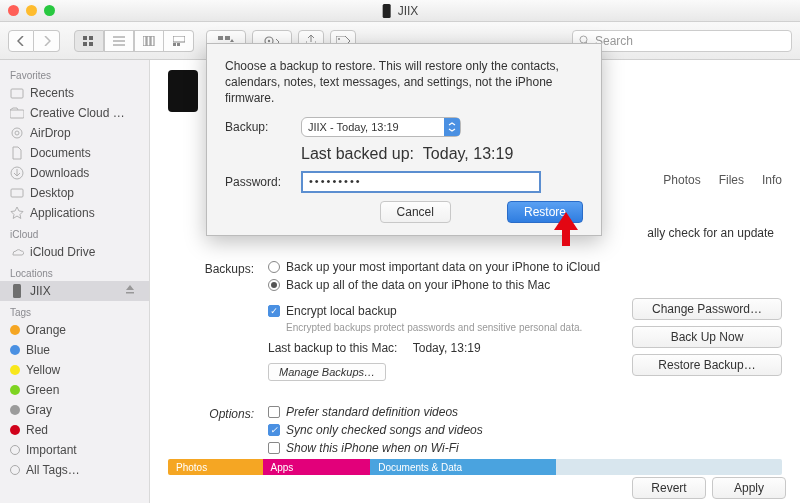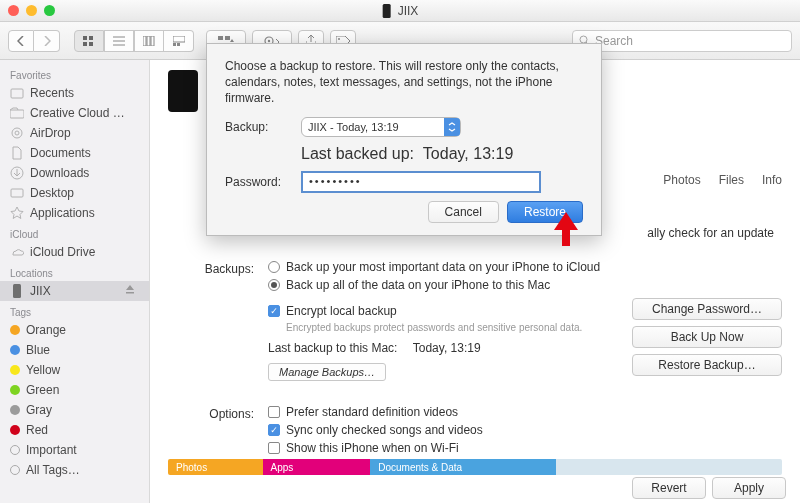--- a/index.html
+++ b/index.html
@@ -58,21 +58,21 @@
   .modal{position:absolute;left:206px;top:43px;width:396px;background:#f4f4f4;border:1px solid #bbb;box-shadow:0 6px 20px rgba(0,0,0,.25);}
   .modal-body{padding:14px 18px 12px;}
   .modal-text{font-size:12px;line-height:1.35;margin-bottom:10px;}
   .mrow{display:flex;align-items:center;margin-bottom:8px;}
   .mrow .mlabel{width:76px;text-align:left;padding-right:10px;font-size:12px;}
   .select{flex:1;max-width:160px;height:20px;border:1px solid #b8b8b8;border-radius:6px;background:#fff;display:flex;align-items:center;padding:0 18px 0 6px;font-size:11px;position:relative;}
   .select .chev{position:absolute;right:0;top:0;bottom:0;width:16px;background:#4a90e2;border-radius:0 3px 3px 0;display:flex;align-items:center;justify-content:center;}
   .pw{height:22px;border:2px solid #5b8ed0;background:#fff;padding:2px 6px;width:240px;letter-spacing:2px;font-size:11px;}
   .mactions{display:flex;justify-content:flex-end;gap:8px;margin-top:8px;}
   .mactions .btn{padding:3px 16px;}
-  .btn.primary{background:linear-gradient(#5aa0f2,#2f7de0);color:#fff;border-color:#2a6cc8;}
+  .btn.primary{background:linear-gradient(#5aa0f2,#2f7de0);color:#fff;border-color:#2a6cc8;margin-left:48px;}
   .arrow-cursor{position:absolute;left:552px;top:212px;width:28px;height:34px;}
   .arrow-cursor svg{width:100%;height:100%;}
   .small-btn{border:1px solid #c8c8c8;border-radius:3px;background:#fdfdfd;padding:2px 10px;font-size:11px;display:inline-block;font-style:italic;}
 </style>
 </head>
 <body>
 
 <div class="titlebar">
   <div class="traffic">
     <div class="dot red"></div>
@@ -316,21 +316,21 @@
               <span class="small-btn">Manage Backups…</span>
             </div>
         </div>
       </div>
       <div class="btns-right" style="top:46px;">
         <span class="btn">Change Password…</span>
         <span class="btn">Back Up Now</span>
         <span class="btn">Restore Backup…</span>
       </div>
 
-      <div class="row" style="margin-top:20px;">
+      <div class="row" style="margin-top:20px;font-style:italic;">
         <div class="label">Options:</div>
         <div class="val" id="options-container">
             <div class="line">
               <span class="chk"></span>
               <span>Prefer standard definition videos</span>
             </div>
             <div class="line">
               <span class="chk checked"></span>
               <span>Sync only checked songs and videos</span>
             </div>

